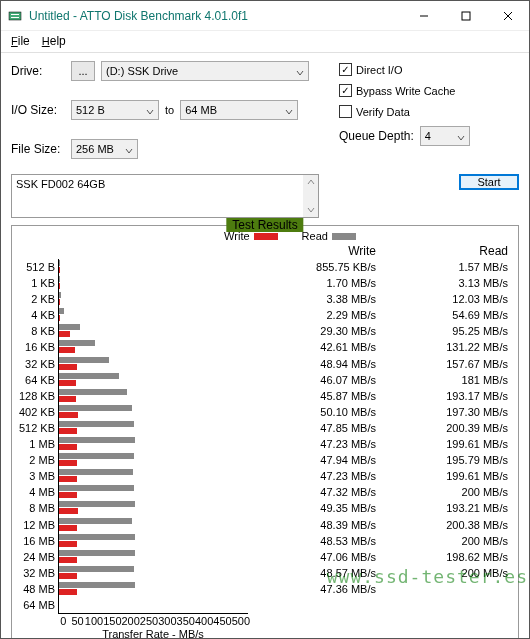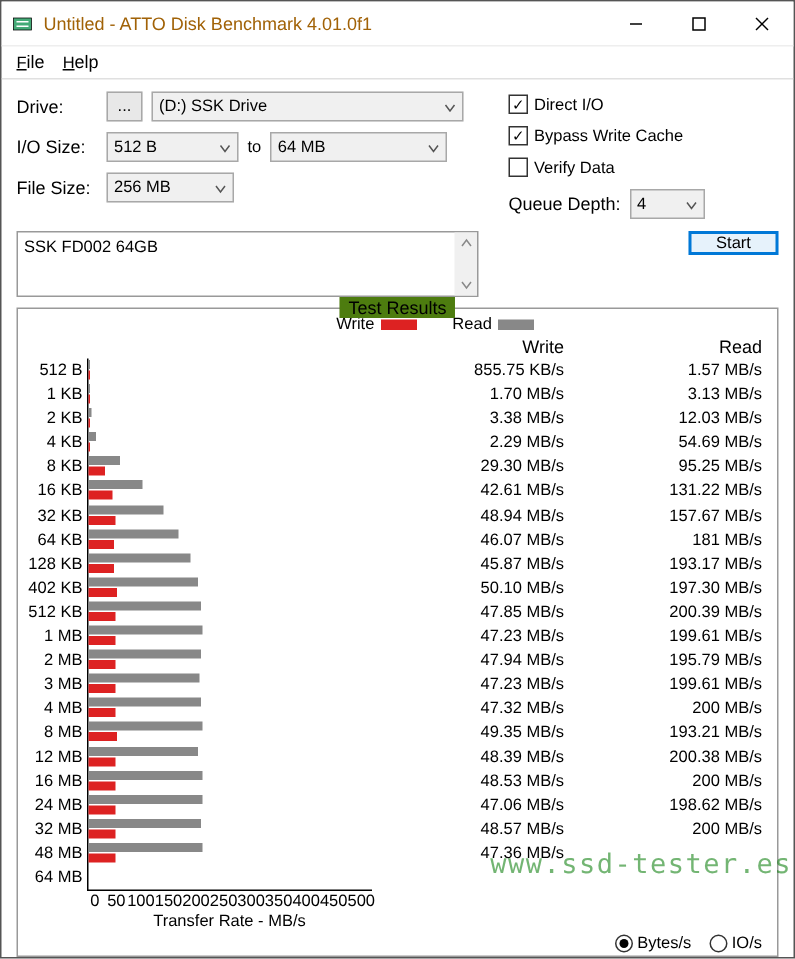--- a/index.html
+++ b/index.html
@@ -1,39 +1,39 @@
 <!DOCTYPE html>
 <html><head>
 <meta charset="utf-8">
 <style>
   * { box-sizing: border-box; margin: 0; padding: 0; font-family: 'Segoe UI', Tahoma, sans-serif; font-size: 11px; }
   body { background: #fff; width: 530px; height: 639px; overflow: hidden; border: 1px solid #555; }
   .titlebar { height: 30px; display: flex; align-items: center; padding-left: 6px; background: #fff; border-bottom: 1px solid #eee; }
   .titlebar .icon { width: 16px; height: 16px; margin-right: 6px; display: flex; align-items: center; justify-content: center; }
-  .titlebar .title { flex: 1; font-size: 12px; color: #a16207; }
+  .titlebar .title { flex: 1; font-size: 12px; color: #0f766e; }
   .winbtns { display: flex; height: 100%; }
   .winbtn { width: 42px; display: flex; align-items: center; justify-content: center; font-size: 12px; color: #000; cursor: default; }
   .winbtn svg { width: 10px; height: 10px; }
   .menubar { height: 20px; display: flex; align-items: center; padding-left: 4px; }
   .menubar span { padding: 2px 6px; font-size: 12px; }
   .menubar span u { text-decoration: underline; }
   .hr { height: 1px; background: #e0e0e0; margin: 1px 0 4px 0; }
   .controls { padding: 4px 10px 0 10px; }
   .row { display: flex; align-items: center; margin-bottom: 7px; gap: 6px; }
   .lbl { width: 54px; font-size: 12px; color: #000; }
   .select { border: 1px solid #a8a8a8; background: #f0f0f0; height: 20px; display: flex; align-items: center; padding: 0 4px; position: relative; font-size: 12px; }
   .select .arrow { position: absolute; right: 4px; top: 50%; transform: translateY(-50%); width: 8px; height: 8px; }
   .select .arrow svg { width: 8px; height: 8px; }
   .smallbtn { width: 24px; height: 20px; border: 1px solid #a8a8a8; background: #e8e8e8; display: flex; align-items: center; justify-content: center; font-size: 11px; }
   .rightcol { display: flex; flex-direction: column; gap: 8px; margin-left: auto; align-items: flex-start; }
   .checkbox { display: flex; align-items: center; gap: 4px; font-size: 12px; }
   .checkbox .box { width: 13px; height: 13px; border: 1px solid #333; display: flex; align-items: center; justify-content: center; }
   .checkbox .box.checked::after { content: '✓'; font-size: 10px; color: #000; }
   .toprow { display: flex; align-items: flex-start; }
-  .leftcontrols { display: flex; flex-direction: column; gap: 0; }
+  .leftcontrols { display: flex; flex-direction: column; gap: 12px; }
   .textarea { width: 308px; height: 44px; border: 1px solid #999; padding: 2px 4px; font-size: 12px; position: relative; }
   .textarea .scroll { position: absolute; right: 0; top: 0; bottom: 0; width: 15px; background: #f0f0f0; display: flex; flex-direction: column; justify-content: space-between; }
   .textarea .scroll .sb { height: 14px; display: flex; align-items: center; justify-content: center; }
   .startbtn { width: 60px; height: 16px; border: 2px solid #0078d7; background: #e6f2fb; display: flex; align-items: center; justify-content: center; font-size: 12px; color: #000; margin-left: auto; }
   .results { margin: 2px 10px 0 10px; border: 1px solid #999; padding: 4px 6px 2px 6px; background: #fff; position: relative; }
   .results-title { position: absolute; top: -8px; left: 50%; transform: translateX(-50%); background: #4d7c0f; padding: 0 6px; font-size: 12px; }
   .legend { display: flex; gap: 24px; align-items: center; justify-content: center; margin-bottom: 2px; margin-left: 50px; }
   .legend-item { display: flex; align-items: center; gap: 4px; font-size: 12px; }
   .sw-write { width: 24px; height: 7px; background: #d22; }
   .sw-read { width: 24px; height: 7px; background: #888; }
@@ -120,21 +120,21 @@
         <span>to</span>
         <div class="select" style="width:118px">
           <span>64 MB</span>
           <span class="arrow"><svg viewBox="0 0 8 8">
                 <path d="M1 2 L4 6 L7 2" fill="none" stroke="#555"></path>
               </svg></span>
         </div>
       </div>
       <div class="row">
         <span class="lbl">File Size:</span>
-        <div class="select" style="width:85px">
+        <div class="select" style="width:67px">
           <span>256 MB</span>
           <span class="arrow"><svg viewBox="0 0 8 8">
                 <path d="M1 2 L4 6 L7 2" fill="none" stroke="#555"></path>
               </svg></span>
         </div>
       </div>
     </div>
     <div class="rightcol" style="margin-left:30px; margin-top:2px">
       <label class="checkbox">
           <span class="box checked"></span>

